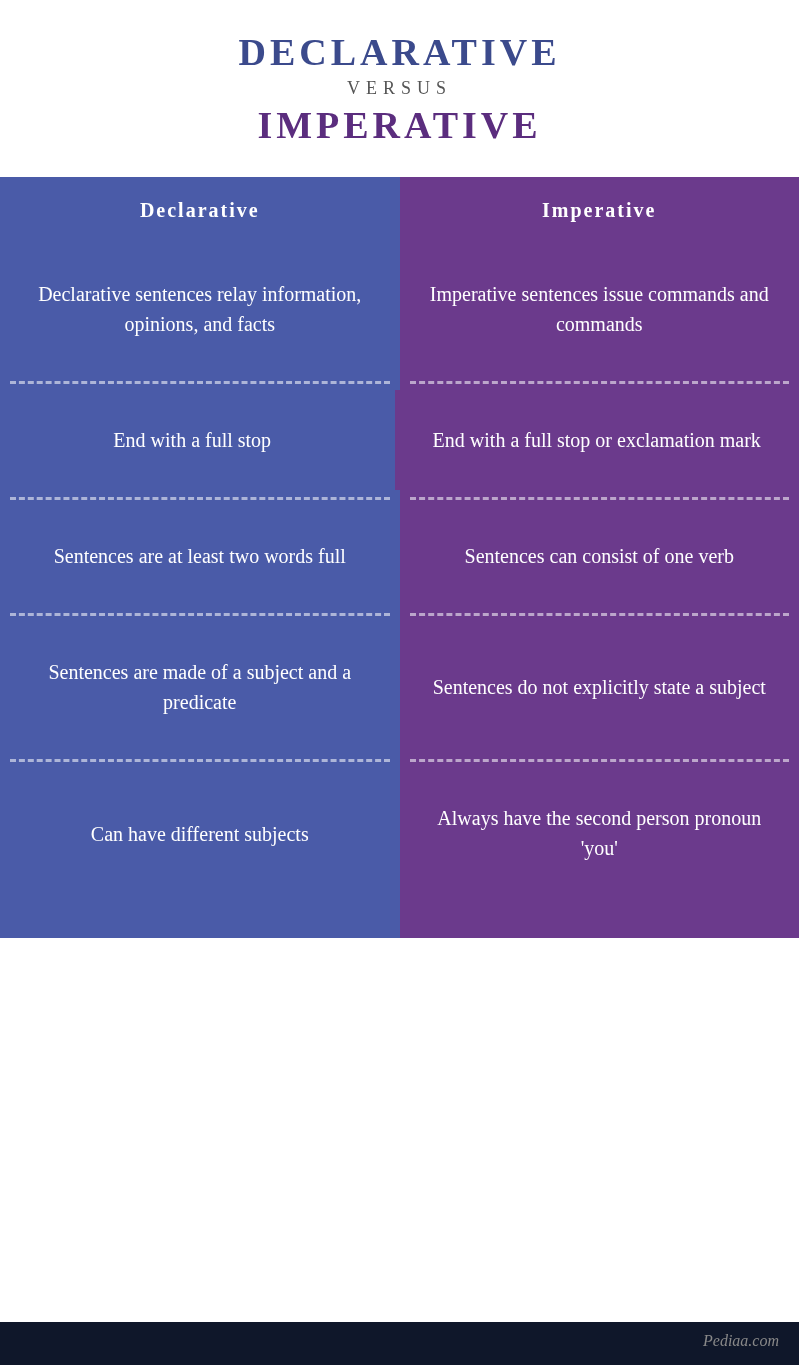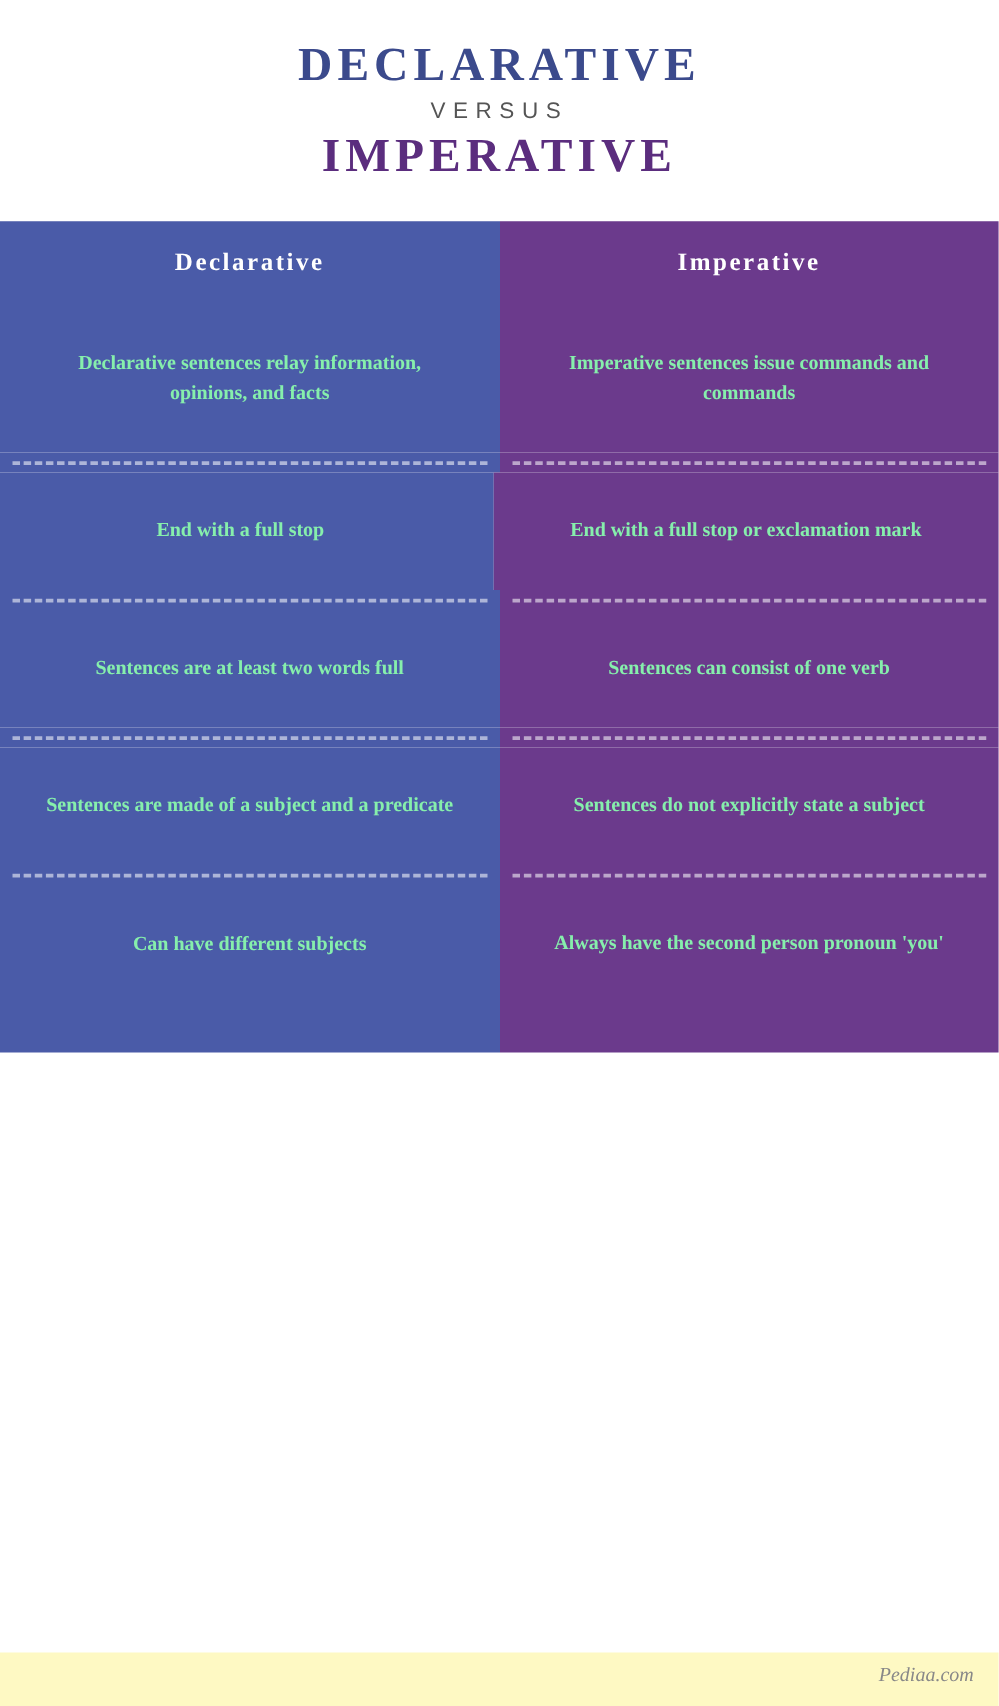--- a/index.html
+++ b/index.html
@@ -31,21 +31,21 @@
       color: #3b4a8c;
       letter-spacing: 4px;
       font-family: Georgia, serif;
     }
 
     .title-versus {
       font-size: 18px;
       color: #555555;
       letter-spacing: 6px;
       margin: 4px 0;
-      font-family: Liberation Sans, sans-serif;
+      font-family: Liberation Serif, serif;
     }
 
     .title-imperative {
       font-size: 38px;
       font-weight: bold;
       color: #5b2d7e;
       letter-spacing: 4px;
       font-family: Georgia, serif;
       margin-bottom: 10px;
     }
@@ -108,25 +108,24 @@
 
     .cell:last-child {
       border-bottom: none;
     }
 
     .row:last-child .cell {
       border-bottom: none;
     }
 
     .cell-text {
-      font-size: 16px;
-      color: #86efac;
+      font-size: 20px;
+      color: #ffffff;
       line-height: 1.5;
       font-family: Georgia, serif;
-      font-weight: bold;
     }
 
     .dashed-divider {
       display: flex;
       width: 100%;
     }
 
     .dash-left {
       flex: 1;
       background: #4a5ba8;
@@ -145,21 +144,21 @@
       padding: 0 10px;
     }
 
     .dash-line {
       width: 100%;
       border-top: 3px dashed rgba(255,255,255,0.55);
     }
 
     .footer {
       width: 100%;
-      background: #fef9c3;
+      background: #0f172a;
       text-align: right;
       padding: 10px 20px 15px 0;
     }
 
     .footer-brand {
       font-size: 16px;
       color: #888888;
       font-family: 'Palatino Linotype', Palatino, serif;
       font-style: italic;
     }

